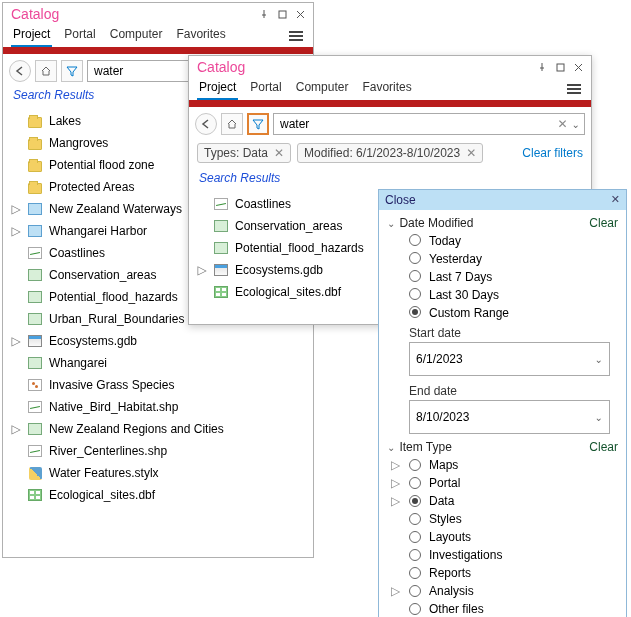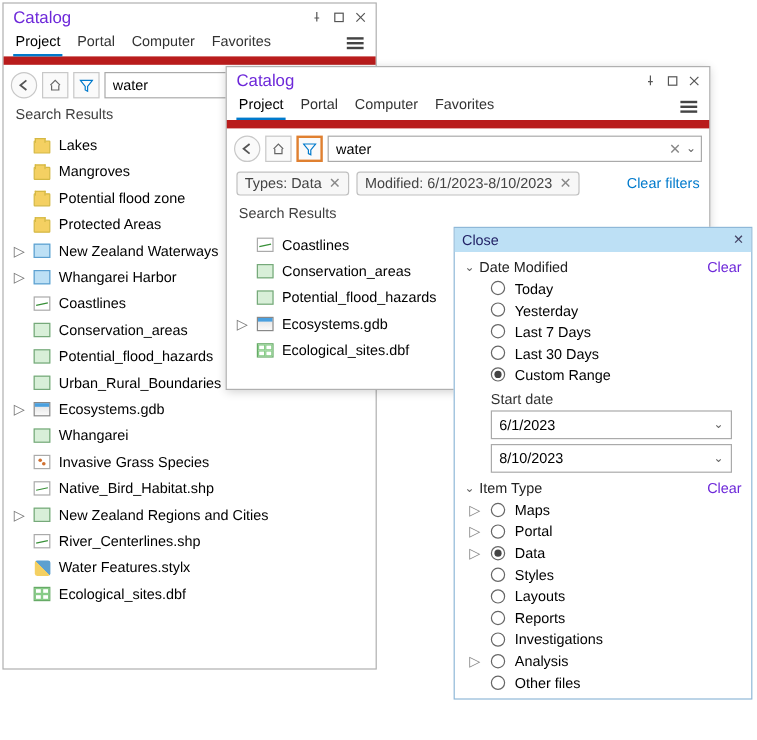--- a/index.html
+++ b/index.html
@@ -1,38 +1,38 @@
 <!DOCTYPE html>
 <html><head>
 <meta charset="utf-8">
 <style>
   * { box-sizing: border-box; font-family: "Segoe UI", Tahoma, sans-serif; font-size: 12px; }
   body { margin: 0; background: #fff; width: 631px; height: 617px; position: relative; overflow: hidden; }
   .panel { position: absolute; border: 1px solid #b0b0b0; background: #fff; display: flex; flex-direction: column; }
   .panel.shadow { box-shadow: 0 2px 8px rgba(0,0,0,0.2); }
   .titlebar { display: flex; align-items: center; justify-content: space-between; padding: 3px 6px 0 8px; }
-  .title { color: #6d28d9; font-size: 14px; }
+  .title { color: #ec4899; font-size: 14px; }
   .winbtns { display: flex; gap: 4px; align-items: center; }
   .winbtn { width: 14px; height: 14px; display: flex; align-items: center; justify-content: center; color: #555; cursor: pointer; }
   .tabs { display: flex; gap: 10px; padding: 3px 8px 0 8px; border-bottom: 7px solid #b91c1c; }
   .tab { padding: 2px 2px 4px 2px; color: #333; cursor: pointer; }
   .tab.active { border-bottom: 2px solid #007acc; color: #000; }
   .hamb { margin-left: auto; display: flex; flex-direction: column; gap: 2px; justify-content: center; cursor: pointer; padding: 4px 2px; }
   .hamb div { width: 14px; height: 2px; background: #444; }
   .toolbar { display: flex; align-items: center; padding: 6px 6px 4px 6px; gap: 4px; }
   .iconbtn { width: 22px; height: 22px; border: 1px solid #c8c8c8; display: flex; align-items: center; justify-content: center; background: #fafafa; cursor: pointer; }
   .iconbtn.selected { border: 2px solid #e08030; }
   .searchbox { flex: 1; height: 22px; border: 1px solid #aaa; display: flex; align-items: center; padding: 0 4px; gap: 4px; }
   .searchbox input { flex: 1; border: none; outline: none; height: 18px; font-size: 12px; }
   .chipbar { display: flex; gap: 6px; padding: 4px 8px 6px 8px; align-items: center; }
   .chip { border: 1px solid #c0c0c0; border-radius: 3px; padding: 2px 6px; display: flex; align-items: center; gap: 6px; color: #444; background: #f7f7f7; cursor: pointer; }
   .chip .x { color: #888; cursor: pointer; }
   .clearf { margin-left: auto; color: #007acc; cursor: pointer; }
   .content { flex: 1; overflow: auto; padding: 2px 4px 6px 4px; }
-  .srhead { color: #404040; padding: 2px 4px 6px 10px; }
+  .srhead { font-style: italic; color: #1d4ed8; padding: 2px 4px 6px 10px; }
   .row { display: flex; align-items: center; gap: 6px; padding: 2px 4px 2px 4px; cursor: pointer; line-height: 18px; white-space: nowrap; }
   .row .exp { width: 10px; text-align: center; color: #777; }
   .row .blank { width: 10px; }
   .ic { width: 16px; height: 16px; display: inline-flex; align-items: center; justify-content: center; flex-shrink: 0; }
   .folder { background: #f4d062; border: 1px solid #d4b844; border-radius: 1px; height: 11px; width: 14px; position: relative; margin-top: 3px;}
   .folder::before { content:""; position:absolute; top:-3px; left:0; width:7px; height:3px; background:#f4d062; border:1px solid #d4b844; border-bottom:none; }
   .gdb { width:14px; height:12px; border:1px solid #888; background:linear-gradient(#e0e0e0,#fafafa); position:relative; }
   .gdb::after { content:""; position:absolute; top:0; left:0; right:0; height:3px; background:#4aa0df; }
   .map { width:14px; height:12px; border:1px solid #5da0d0; background:#bde0f5; }
   .poly { width:14px;height:12px;border:1px solid #76a97a;background:#d8efd8; }
@@ -46,26 +46,26 @@
   .tbl div{border:0.5px solid #8c8;}
   svg { display:block; }
 
   
   .fpanel { position:absolute; border:1px solid #8fb8d8; background:#fff; }
   .fhead { background:#bde0f5; color:#226; padding:3px 6px; display:flex; justify-content:space-between; }
   .fhead .x { color:#446; cursor:pointer; font-size:11px;}
   .fsection { padding:4px 8px; }
   .fsecrow { display:flex; align-items:center; justify-content:space-between; padding:2px 0;}
   .fseclabel { display:flex; align-items:center; gap:4px; color:#222; }
-  .fclear { color:#6d28d9; cursor:pointer; }
+  .fclear { color:#14532d; cursor:pointer; }
   .radio-row { display:flex; gap:8px; padding:2px 0 2px 22px; cursor:pointer;}
   .radio { width:12px;height:12px;border:1px solid #666;border-radius:50%;display:flex;align-items:center;justify-content:center;}
   .radio.on::after{content:"";width:6px;height:6px;background:#444;border-radius:50%;}
   .fieldlabel { padding:4px 0 2px 22px; color:#333;}
-  .dropdown { margin:0 8px 4px 22px; height:24px; border:1px solid #aaa; display:flex; align-items:center; justify-content:space-between; padding:0 6px; cursor:pointer;}
+  .dropdown { margin:0 8px 4px 22px; height:34px; border:1px solid #aaa; display:flex; align-items:center; justify-content:space-between; padding:0 6px; cursor:pointer;}
   .type-row { display:flex; align-items:center; gap:8px; padding:2px 0 2px 4px; cursor:pointer;}
   .type-row .exp { width:10px; color:#888; }
   .chev { font-size:10px; color:#666; }
 </style>
 </head>
 <body>
 
 <div class="panel" style="left:2px; top:2px; width:312px; height:556px;">
   <div class="titlebar">
     <div class="title">Catalog</div>
@@ -397,20 +397,21 @@
         <div class="radio-row">
           <div class="radio on"></div>
           <span>Custom Range</span>
         </div>
       </div>
     <div class="fieldlabel">Start date</div>
     <div class="dropdown">
         <span>6/1/2023</span>
         <span class="chev">⌄</span>
       </div>
+    <div class="fieldlabel">End date</div>
     <div class="dropdown">
         <span>8/10/2023</span>
         <span class="chev">⌄</span>
       </div>
 
     <div class="fsecrow" style="margin-top:4px;">
       <div class="fseclabel">
           <span class="chev">⌄</span>
           <span>Item Type</span>
         </div>
@@ -438,32 +439,32 @@
           <span>Styles</span>
         </div>
         <div class="type-row">
           <span class="exp"></span>
           <div class="radio"></div>
           <span>Layouts</span>
         </div>
         <div class="type-row">
           <span class="exp"></span>
           <div class="radio"></div>
+          <span>Investigations</span>
+        </div>
+        <div class="type-row">
+          <span class="exp"></span>
+          <div class="radio"></div>
           <span>Reports</span>
         </div>
         <div class="type-row">
+          <span class="exp">▷</span>
+          <div class="radio"></div>
+          <span>Analysis</span>
+        </div>
+        <div class="type-row">
           <span class="exp"></span>
           <div class="radio"></div>
-          <span>Investigations</span>
-        </div>
-        <div class="type-row">
-          <span class="exp">▷</span>
-          <div class="radio"></div>
-          <span>Analysis</span>
-        </div>
-        <div class="type-row">
-          <span class="exp"></span>
-          <div class="radio"></div>
           <span>Other files</span>
         </div>
       </div>
   </div>
 </div>
 
 </body></html>

